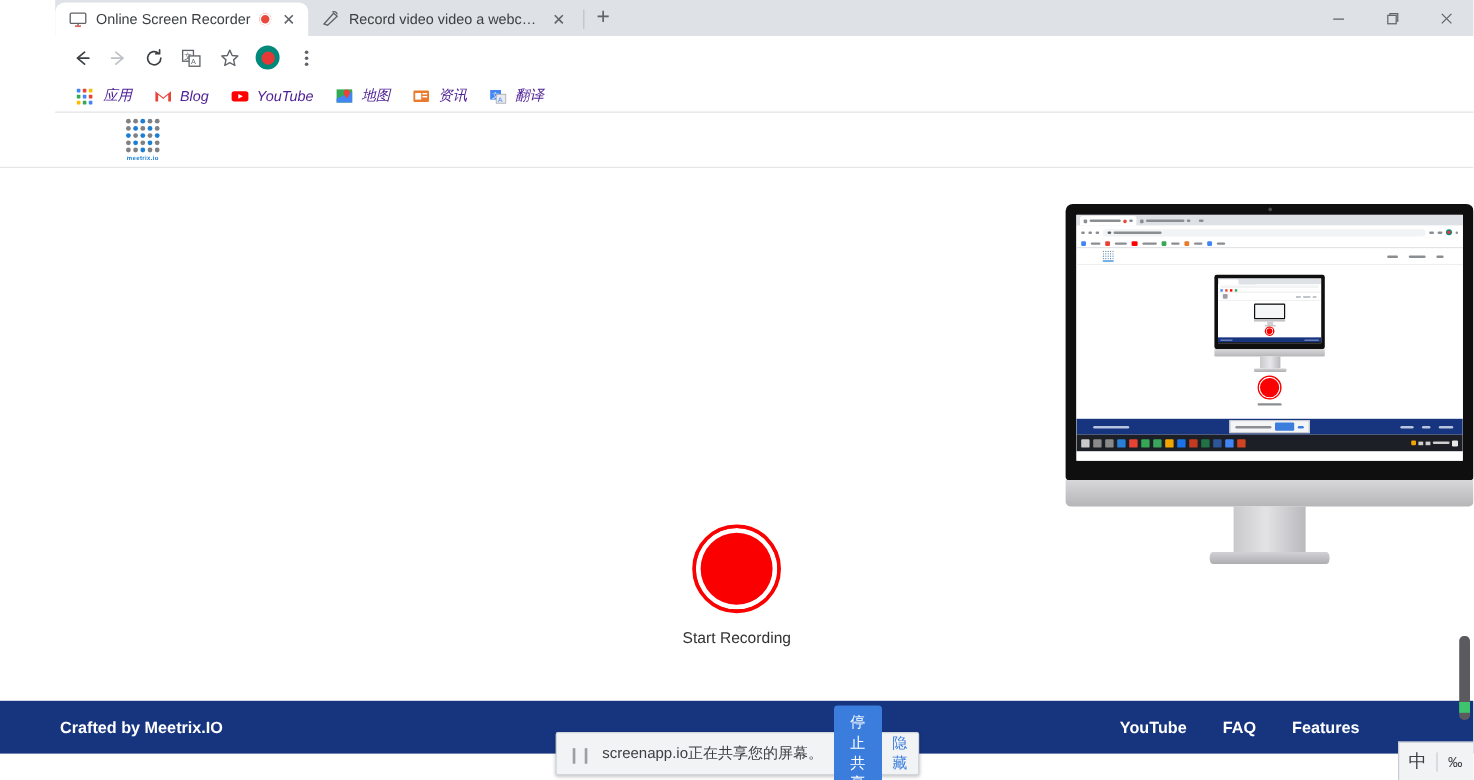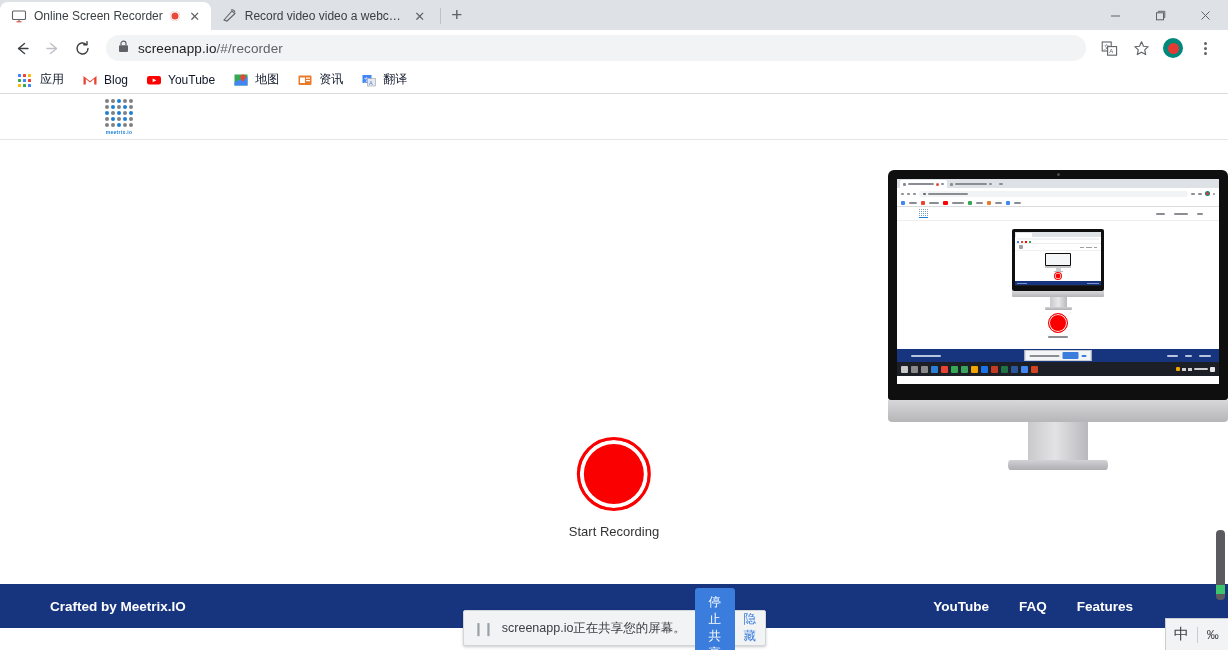--- a/index.html
+++ b/index.html
@@ -4,21 +4,21 @@
 <style>
   * { box-sizing: border-box; margin: 0; padding: 0; }
   html, body {
     width: 1228px; height: 650px;
     overflow: hidden;
     font-family: "Liberation Sans", sans-serif;
     background: #ffffff;
   }
 
   
-  .browser { width: 1228px; height: 650px; position: relative; }
+  .browser { width: 1228px; height: 650px; position: relative; padding-left: 46px; }
 
   .tabstrip {
     height: 30px; background: #dee1e6;
     display: flex; align-items: flex-end; position: relative;
   }
   .tab {
     height: 28px; display: flex; align-items: center;
     padding: 0 8px 0 11px; gap: 7px;
     font-size: 12px; color: #3c4043;
     border-radius: 8px 8px 0 0; position: relative;
@@ -90,21 +90,21 @@
     display: flex; flex-direction: column; gap: 2px; align-items: center;
   }
   .dots3 span { width: 3px; height: 3px; border-radius: 50%; background: #5f6368; }
 
   .bookmarks {
     height: 28px; background: #fff; display: flex;
     align-items: center; padding: 0 10px; gap: 2px;
     border-bottom: 1px solid #dadce0;
   }
   .bm { display: flex; align-items: center; gap: 6px; padding: 3px 8px; border-radius: 4px; }
-  .bm-label { font-size: 12px; color: #0f172a; white-space: nowrap; }
+  .bm-label { font-size: 12px; color: #4c1d95; white-space: nowrap; font-style: italic; }
   .bm-ico { width: 16px; height: 16px; flex: 0 0 16px; position: relative; }
 
   .appsgrid { display: grid; grid-template-columns: repeat(3,3px); gap: 2px; }
   .appsgrid i { width: 3px; height: 3px; border-radius: .5px; display: block; }
 
   
   .viewport {
     position: absolute; left: 0; top: 94px; width: 1228px; height: 556px;
     background: #fff; overflow: hidden;
   }
@@ -313,29 +313,20 @@
           <line x1="3" y1="8.5" x2="12.2" y2="8.5" stroke="#bdc1c6" stroke-width="1.4" stroke-linecap="round"></line>
         </svg>
     </div>
     <div class="tbtn">
       <svg width="17" height="17" viewBox="0 0 17 17">
         <path d="M14 8.5 A5.5 5.5 0 1 1 12.2 4.4" fill="none" stroke="#3c4043" stroke-width="1.4" stroke-linecap="round"></path>
         <path d="M13 1.6 L13 4.8 L9.8 4.8" fill="none" stroke="#3c4043" stroke-width="1.4" stroke-linecap="round" stroke-linejoin="round"></path>
       </svg>
     </div>
 
-    <div class="omnibox">
-      <span>
-        <svg width="11" height="13" viewBox="0 0 11 13">
-          <rect x="1" y="5.3" width="9" height="6.7" rx="1" fill="#5f6368"></rect>
-          <path d="M3 5.3 V3.6 a2.5 2.5 0 0 1 5 0 V5.3" fill="none" stroke="#5f6368" stroke-width="1.2"></path>
-        </svg>
-      </span>
-      <span class="omni-url"><b>screenapp.io</b><span>/#/recorder</span></span>
-    </div>
 
     <div class="tbtn-right">
       <svg width="17" height="17" viewBox="0 0 17 17">
         <rect x="1.2" y="2" width="9" height="9" fill="none" stroke="#5f6368" stroke-width="1.1"></rect>
         <text x="2.6" y="9" font-size="6.4" fill="#5f6368" font-family="Liberation Sans">文</text>
         <rect x="6.6" y="6.6" width="9" height="8.6" fill="#fff" stroke="#5f6368" stroke-width="1.1"></rect>
         <text x="8.2" y="13.4" font-size="6" fill="#5f6368" font-family="Liberation Sans">A</text>
       </svg>
     </div>
     <div class="tbtn-right">

